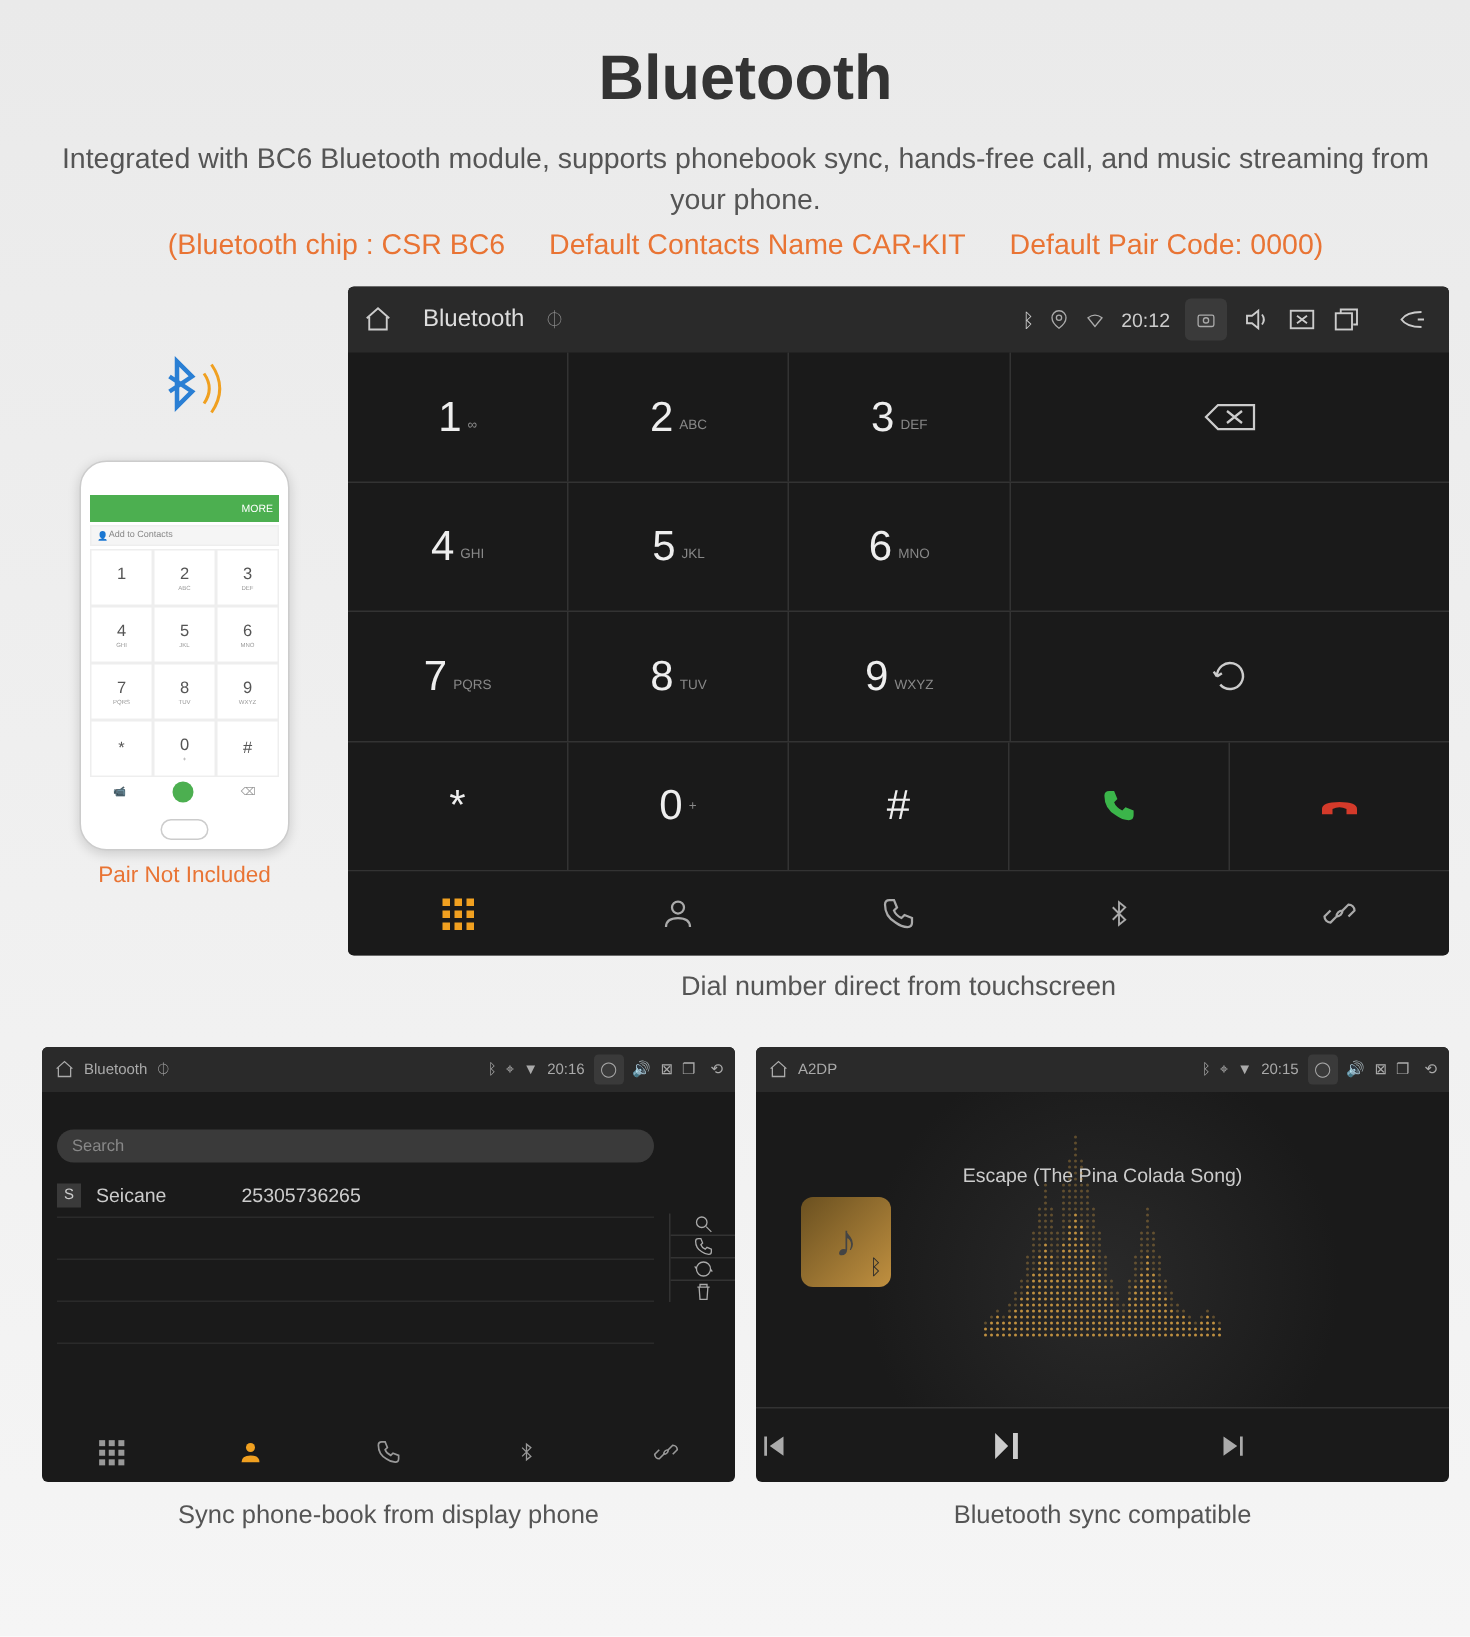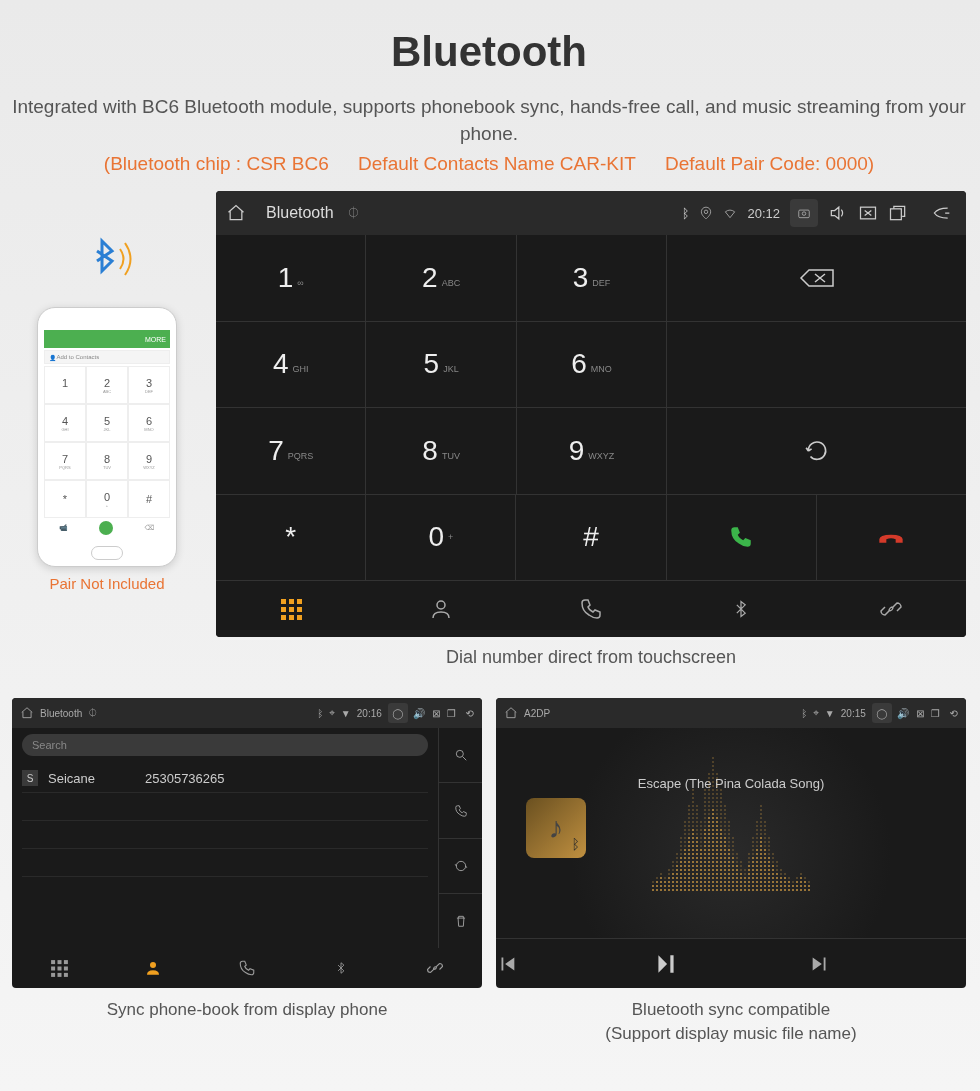--- a/index.html
+++ b/index.html
@@ -1,17 +1,17 @@
 <!DOCTYPE html>
 <html><head>
 <meta charset="utf-8">
 <style>
 * { margin: 0; padding: 0; box-sizing: border-box; font-family: Arial, Helvetica, sans-serif; }
 body { width: 980px; height: 1091px; background: linear-gradient(180deg, #eaeaea 0%, #f5f5f5 100%); overflow: hidden; }
-.container { padding: 28px 14px 0 12px; }
+.container { padding: 28px 14px 0 28px; }
 .title { text-align: center; font-size: 42px; font-weight: bold; color: #333; margin-bottom: 18px; }
 .subtitle { text-align: center; font-size: 19px; color: #555; margin-bottom: 6px; line-height: 1.4; }
 .specs { text-align: center; font-size: 19px; color: #e97434; margin-bottom: 16px; }
 .specs span { margin: 0 12px; }
 
 .upper-row { display: flex; gap: 14px; align-items: flex-start; margin-bottom: 12px; }
 .phone-col { width: 190px; text-align: center; padding-top: 40px; }
 .bt-icon-illus { width: 70px; height: 70px; margin: 0 auto 6px; position: relative; }
 .phone-mock { width: 140px; height: 260px; background: #fff; border-radius: 18px; margin: 0 auto 8px; border: 1px solid #ccc; box-shadow: 0 2px 8px rgba(0,0,0,0.15); position: relative; padding: 22px 6px 28px 6px; }
 .phone-screen { width: 100%; height: 100%; background: #fff; border-radius: 2px; display: flex; flex-direction: column; font-size: 7px; }
@@ -43,21 +43,21 @@
 .bottom-nav { height: 56px; display:flex; background:#1a1a1a;}
 .bn-item { flex:1; display:flex; align-items:center; justify-content:center; color:#999; font-size:22px;}
 
 .main-caption { text-align: center; font-size: 18px; color: #555; margin: 10px 0 18px 0; }
 
 .lower-row { display:flex; gap:14px; }
 .small-screen { flex:1; background:#1a1a1a; border-radius:4px; overflow:hidden; height:290px; display:flex; flex-direction:column;}
 .small-sb { height:30px; background:#2a2a2a; display:flex; align-items:center; padding:0 8px; color:#aaa; font-size:10px; gap:6px;}
 .small-sb-right { margin-left:auto; display:flex; gap:6px; align-items:center;}
 .small-sb-box {width:20px;height:20px;background:#3a3a3a;border-radius:3px;display:flex;align-items:center;justify-content:center;font-size:10px;}
-.pb-body { flex:1; display:flex; }
+.pb-body { flex:1; display:flex;align-items:center; }
 .pb-list { flex:1; padding:6px 10px;}
 .pb-search { height:22px; background:#3a3a3a; border-radius:11px; color:#888; font-size:11px; padding:0 10px; display:flex; align-items:center; margin-bottom:8px;}
 .pb-row { display:flex; align-items:center; gap:10px; color:#ccc; font-size:13px; padding:6px 0; border-bottom:1px solid #2a2a2a;}
 .pb-letter { width:16px; height:16px; background:#3a3a3a; font-size:10px; display:flex;align-items:center;justify-content:center;}
 .pb-side { width:44px; display:flex; flex-direction:column; border-left:1px solid #333;}
 .pb-side-btn { flex:1; display:flex; align-items:center; justify-content:center; color:#999; border-bottom:1px solid #333; font-size:16px;}
 .pb-nav { height:40px; display:flex;}
 .pb-nav-item{flex:1;display:flex;align-items:center;justify-content:center;color:#999;font-size:16px;}
 .pb-nav-item.active{color:#f0a020;}
 
@@ -1095,16 +1095,15 @@
       </div>
     </div>
   </div>
 
   <div class="lower-captions">
     <div class="lower-caption">
       <div>Sync phone-book from display phone</div>
     </div>
     <div class="lower-caption">
       <div>Bluetooth sync compatible</div>
-      <div>(Support display music file name)</div>
     </div>
   </div>
 </div>
 
 </body></html>

